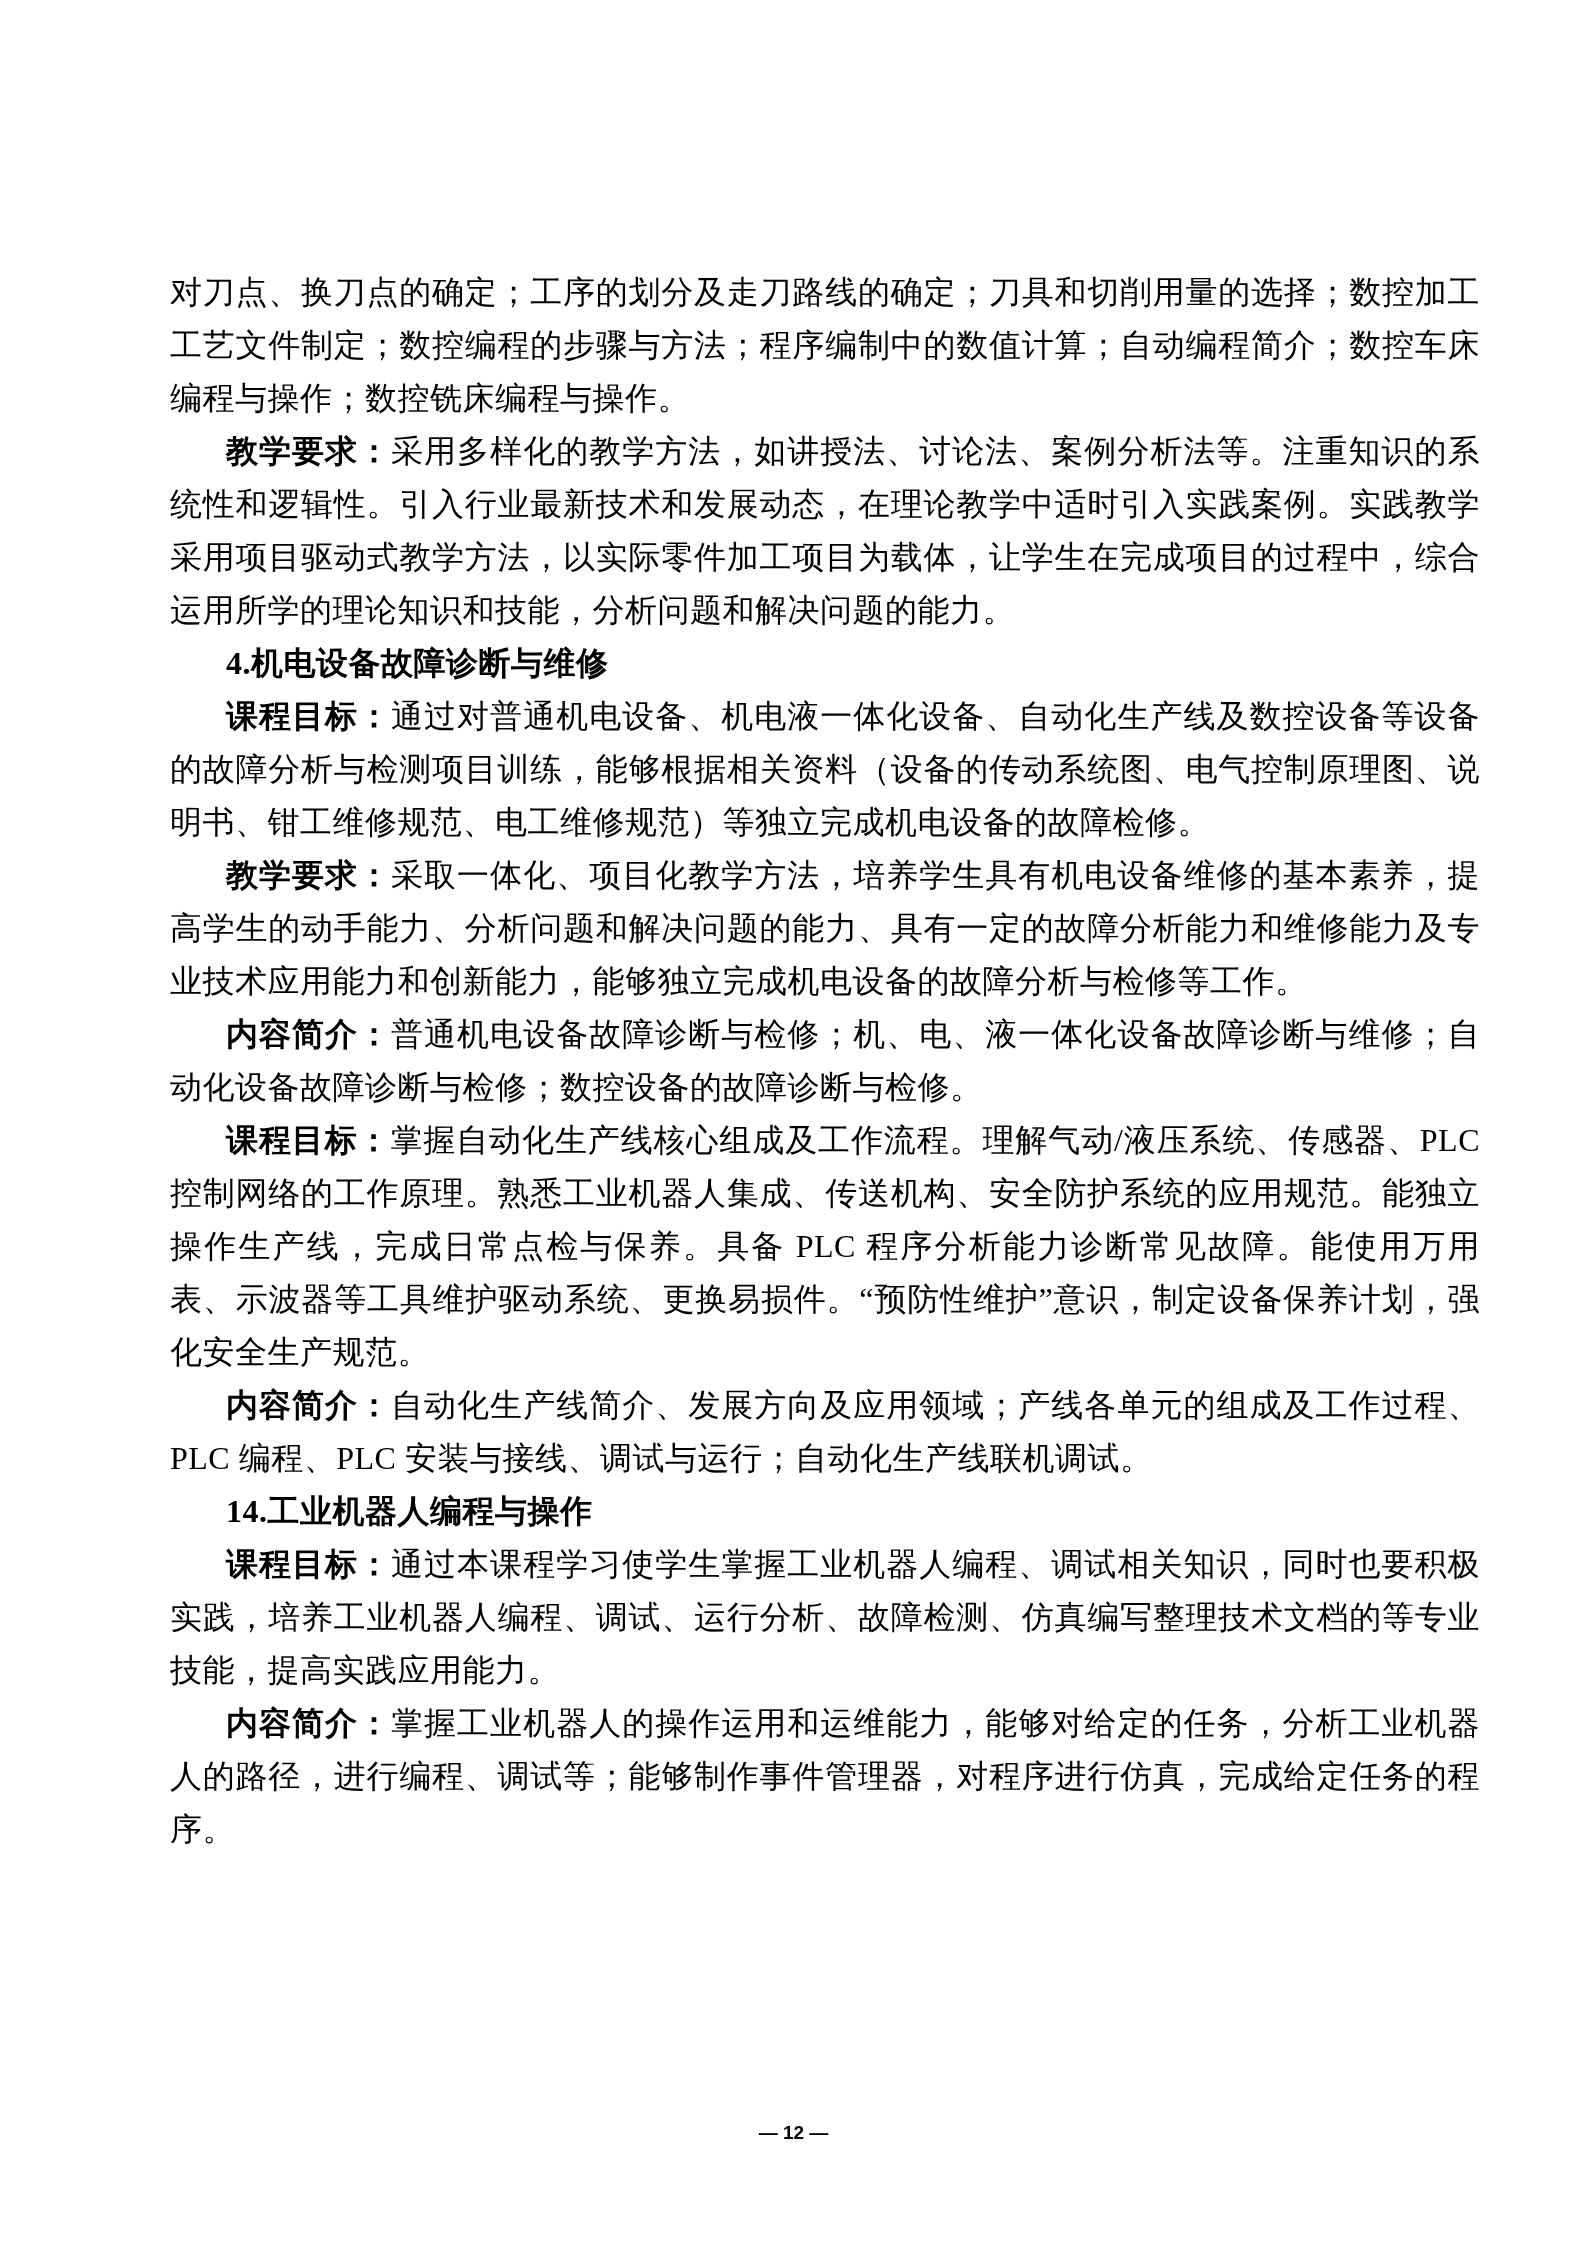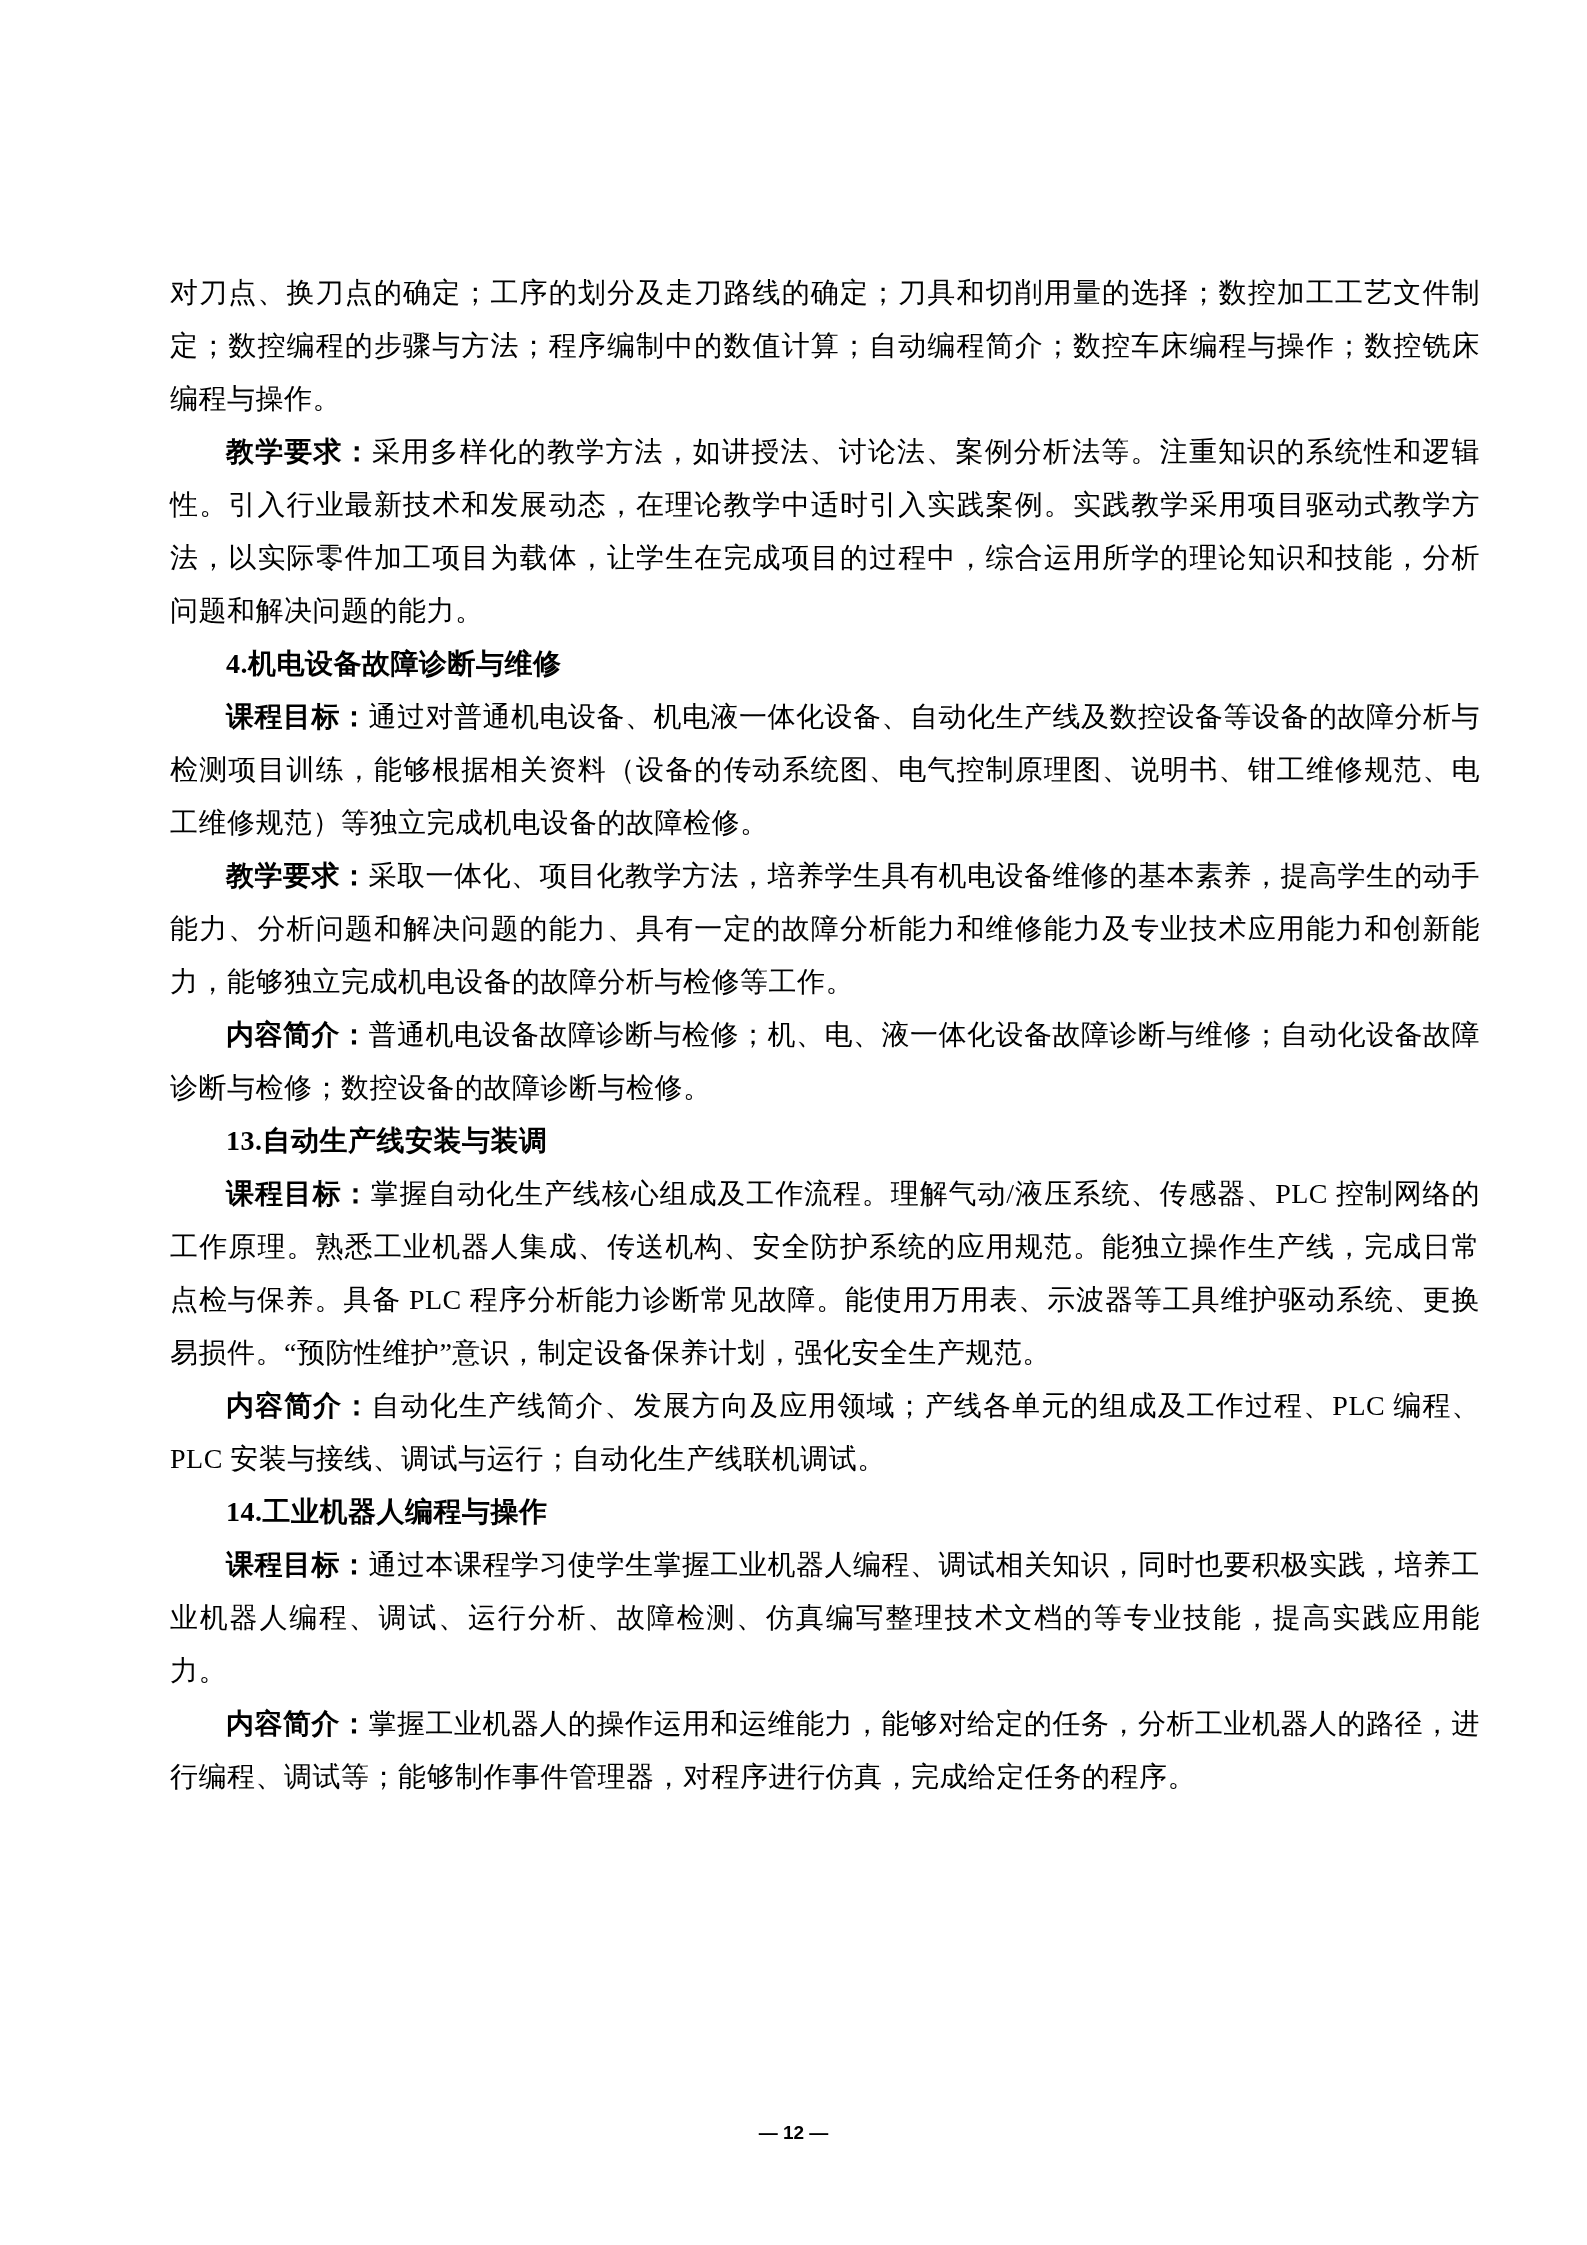--- a/index.html
+++ b/index.html
@@ -14,21 +14,21 @@
     background: #ffffff;
     color: #000000;
     font-family: "Liberation Serif", serif;
     overflow: hidden;
   }
   .content {
     position: absolute;
     left: 170px;
     top: 266px;
     width: 1310px;
-    font-size: 28px;
+    font-size: 32px;
     line-height: 53px;
     letter-spacing: 0.5px;
     text-align: justify;
     text-justify: inter-ideograph;
   }
   .content p {
     margin: 0;
     padding: 0;
   }
   .content p.indent {
@@ -64,21 +64,20 @@
     <p class="indent"><strong>教学要求：</strong><span>采用多样化的教学方法，如讲授法、讨论法、案例分析法等。注重知识的系统性和逻辑性。引入行业最新技术和发展动态，在理论教学中适时引入实践案例。实践教学采用项目驱动式教学方法，以实际零件加工项目为载体，让学生在完成项目的过程中，综合运用所学的理论知识和技能，分析问题和解决问题的能力。</span></p>
 
     <p class="indent heading"><strong>4.机电设备故障诊断与维修</strong><span></span></p>
 
     <p class="indent"><strong>课程目标：</strong><span>通过对普通机电设备、机电液一体化设备、自动化生产线及数控设备等设备的故障分析与检测项目训练，能够根据相关资料（设备的传动系统图、电气控制原理图、说明书、钳工维修规范、电工维修规范）等独立完成机电设备的故障检修。</span></p>
 
     <p class="indent"><strong>教学要求：</strong><span>采取一体化、项目化教学方法，培养学生具有机电设备维修的基本素养，提高学生的动手能力、分析问题和解决问题的能力、具有一定的故障分析能力和维修能力及专业技术应用能力和创新能力，能够独立完成机电设备的故障分析与检修等工作。</span></p>
 
     <p class="indent"><strong>内容简介：</strong><span>普通机电设备故障诊断与检修；机、电、液一体化设备故障诊断与维修；自动化设备故障诊断与检修；数控设备的故障诊断与检修。</span></p>
 
-    <p class="indent heading"><strong>13.自动生产线安装与装调</strong><span></span></p>
 
     <p class="indent"><strong>课程目标：</strong><span>掌握自动化生产线核心组成及工作流程。理解气动/液压系统、传感器、PLC 控制网络的工作原理。熟悉工业机器人集成、传送机构、安全防护系统的应用规范。能独立操作生产线，完成日常点检与保养。具备 PLC 程序分析能力诊断常见故障。能使用万用表、示波器等工具维护驱动系统、更换易损件。“预防性维护”意识，制定设备保养计划，强化安全生产规范。</span></p>
 
     <p class="indent"><strong>内容简介：</strong><span>自动化生产线简介、发展方向及应用领域；产线各单元的组成及工作过程、PLC 编程、PLC 安装与接线、调试与运行；自动化生产线联机调试。</span></p>
 
 
     <p class="indent heading"><strong>14.工业机器人编程与操作</strong><span></span></p>
 
     <p class="indent"><strong>课程目标：</strong><span>通过本课程学习使学生掌握工业机器人编程、调试相关知识，同时也要积极实践，培养工业机器人编程、调试、运行分析、故障检测、仿真编写整理技术文档的等专业技能，提高实践应用能力。</span></p>
 

